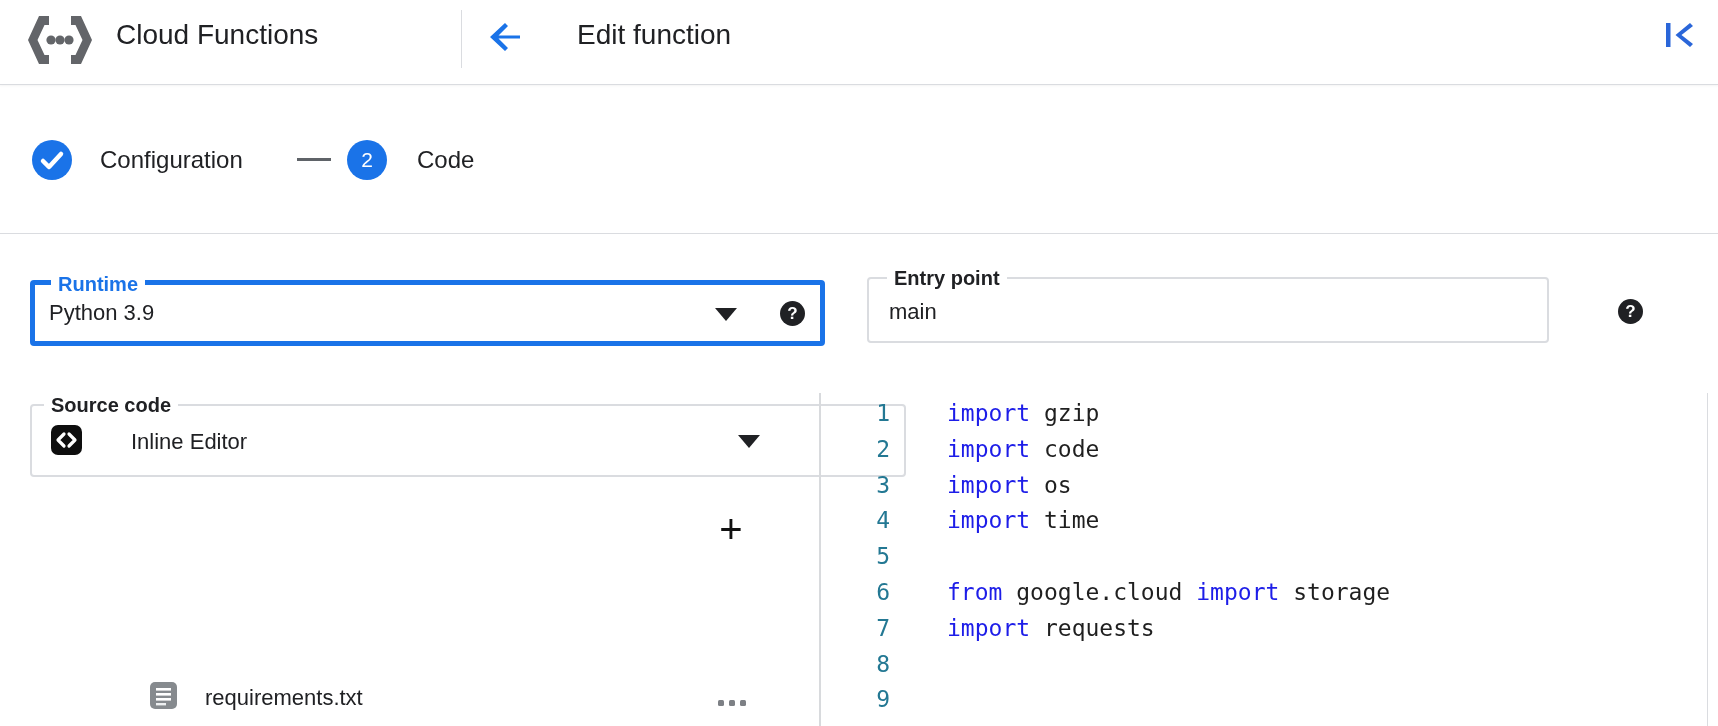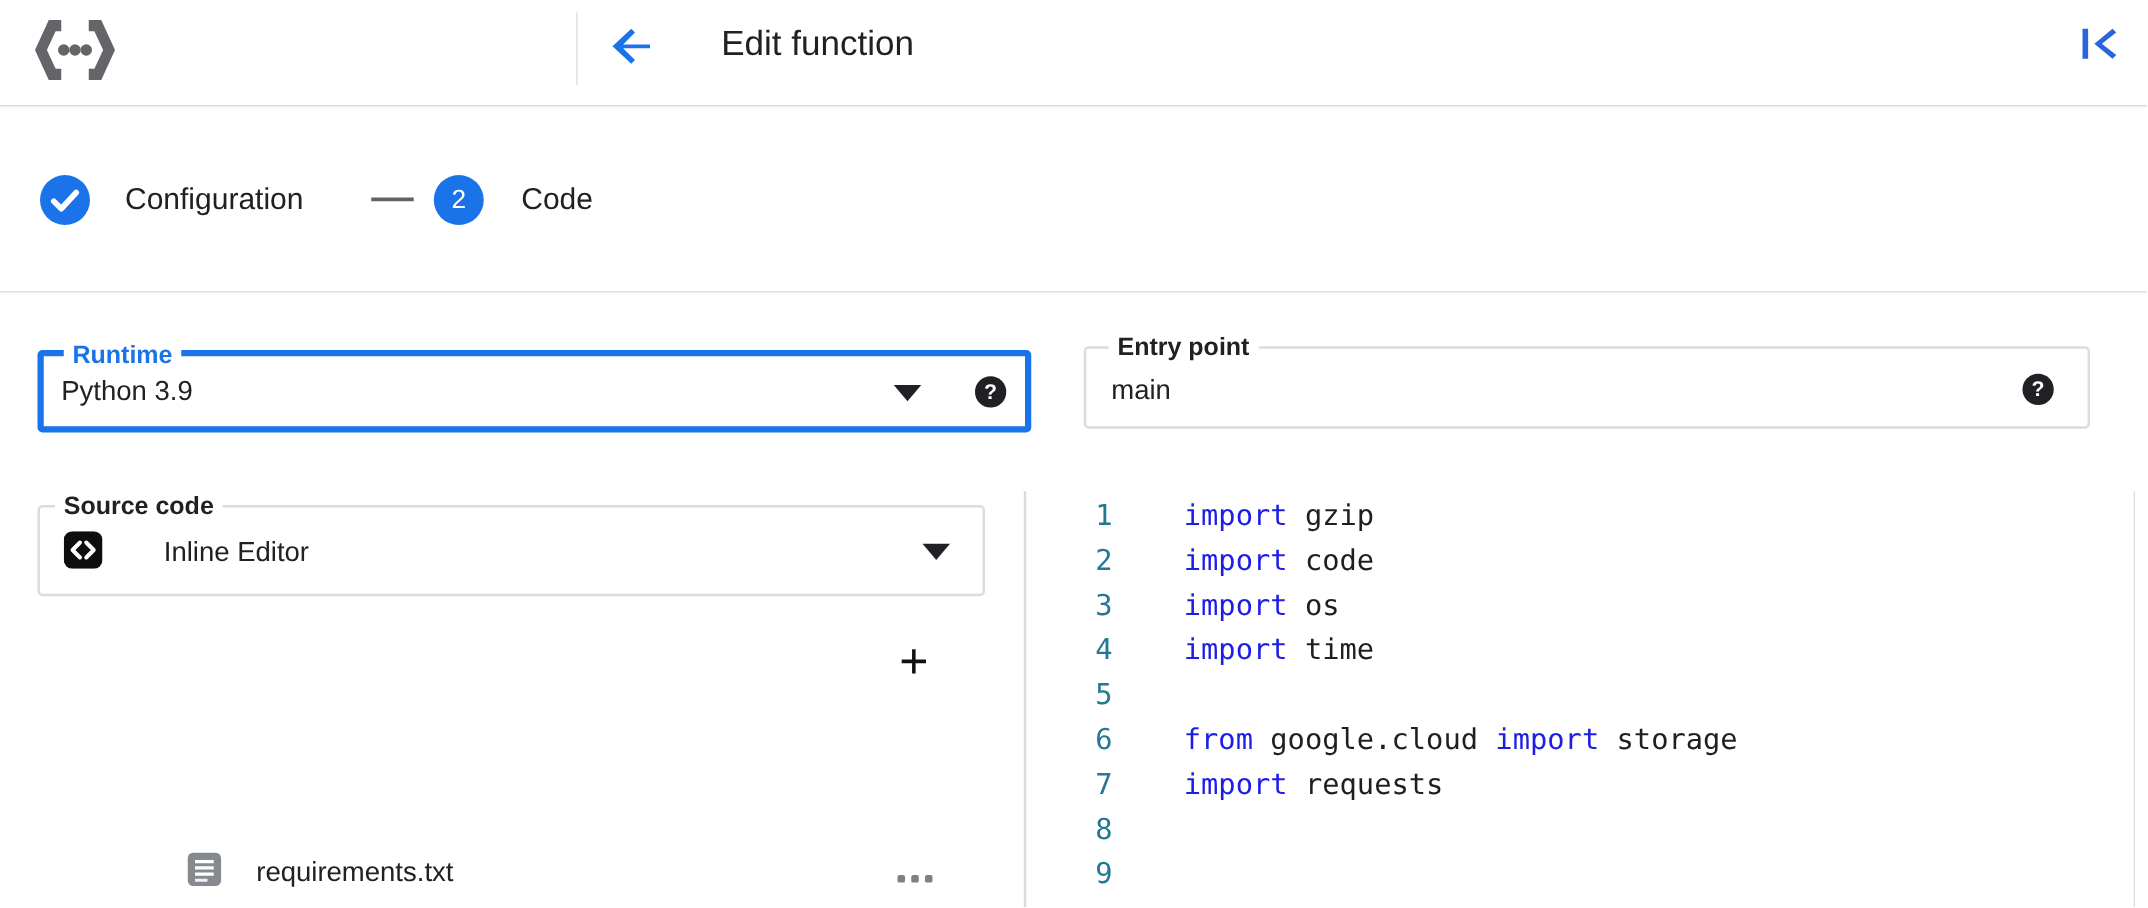--- a/index.html
+++ b/index.html
@@ -34,26 +34,26 @@
   .field-value{position:absolute;font-size:22px;color:#202124;line-height:24px;}
   .caret{position:absolute;width:0;height:0;border-left:11px solid transparent;border-right:11px solid transparent;border-top:13px solid #202124;cursor:pointer;}
   .help{position:absolute;width:25px;height:25px;border-radius:50%;background:#202124;color:#fff;font-size:17px;font-weight:bold;display:flex;align-items:center;justify-content:center;cursor:pointer;}
 
   #runtime-field{left:30px;top:280px;width:795px;height:66px;border:5px solid #1a73e8;}
   #runtime-label{left:16px;color:#1a73e8;}
   #runtime-value{left:14px;top:16px;}
   #runtime-caret{left:680px;top:23px;}
   #runtime-help{left:745px;top:16px;}
 
-  #entry-field{left:867px;top:277px;width:805px;height:66px;border:2px solid #dadce0;}
+  #entry-field{left:867px;top:277px;width:682px;height:66px;border:2px solid #dadce0;}
   #entry-label{left:18px;color:#202124;}
   #entry-value{left:20px;top:21px;}
   #entry-help{left:749px;top:20px;}
 
-  #source-field{left:30px;top:404px;width:758px;height:73px;border:2px solid #dadce0;}
+  #source-field{left:30px;top:404px;width:876px;height:73px;border:2px solid #dadce0;}
   #source-label{left:12px;color:#202124;}
   #source-icon{position:absolute;left:19px;top:19px;}
   #source-value{left:99px;top:24px;}
   #source-caret{left:706px;top:29px;}
 
   
   #add-file-btn{left:709px;top:507px;width:44px;height:44px;display:flex;align-items:center;justify-content:center;font-size:40px;font-weight:400;color:#111;cursor:pointer;}
   .file-row{left:30px;width:756px;height:88px;cursor:pointer;}
   #file-row-0{top:572px;background:#e8edfb;}
   #file-row-1{top:660px;background:#fff;}
@@ -78,20 +78,21 @@
   <div class="abs" id="top-strip"></div>
 
   <div class="abs" id="header">
     <svg class="abs" style="left:28px;top:16px" width="64" height="48" viewBox="0 0 64 48">
       <path fill="#636569" d="M21 0 L11 0 L0 24 L11 48 L21 48 L21 39 L16.5 39 L9.5 24 L16.5 9 L21 9 Z"></path>
       <path fill="#636569" d="M43 0 L53 0 L64 24 L53 48 L43 48 L43 39 L47.5 39 L54.5 24 L47.5 9 L43 9 Z"></path>
       <circle cx="23" cy="24" r="4.6" fill="#636569"></circle>
       <circle cx="32" cy="24" r="4.6" fill="#636569"></circle>
       <circle cx="41" cy="24" r="4.6" fill="#636569"></circle>
     </svg>
+    <div class="abs" id="product-title">Cloud Functions</div>
     <div class="abs" id="header-divider"></div>
     <div class="abs" id="back-btn">
       <svg width="44" height="44" viewBox="0 0 44 44">
         <path d="M36 20.5 H14.5 L24 11 L21 8 L6 22 L21 36 L24 33 L14.5 23.5 H36 Z" fill="#1a73e8"></path>
       </svg>
     </div>
     <div class="abs" id="page-title">Edit function</div>
     <div class="abs" id="collapse-btn">
       <svg width="34" height="30" viewBox="0 0 34 30">
         <rect x="4" y="3" width="4.5" height="24" fill="#2a66d9"></rect>

